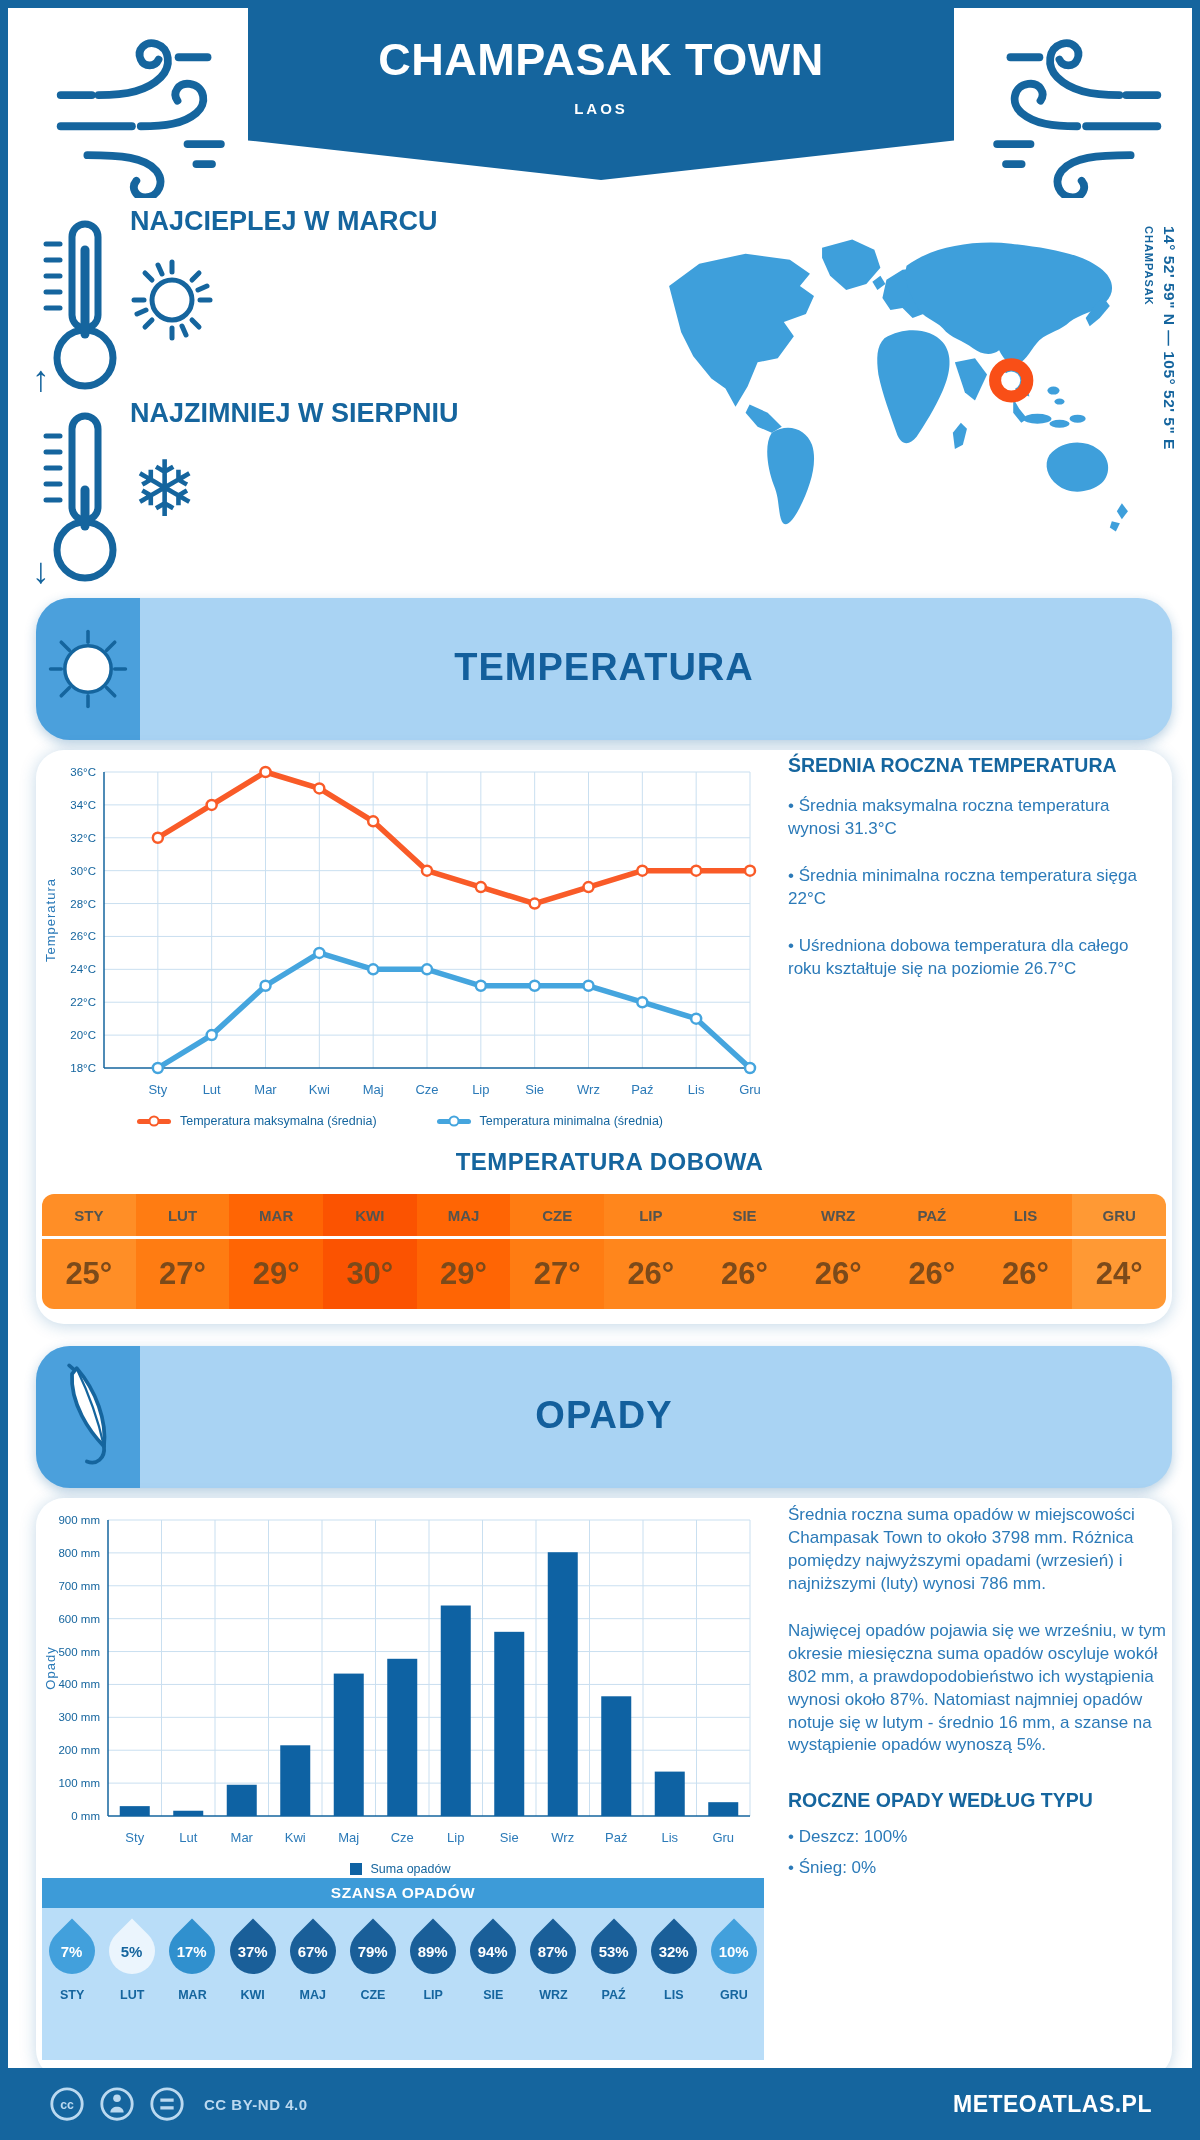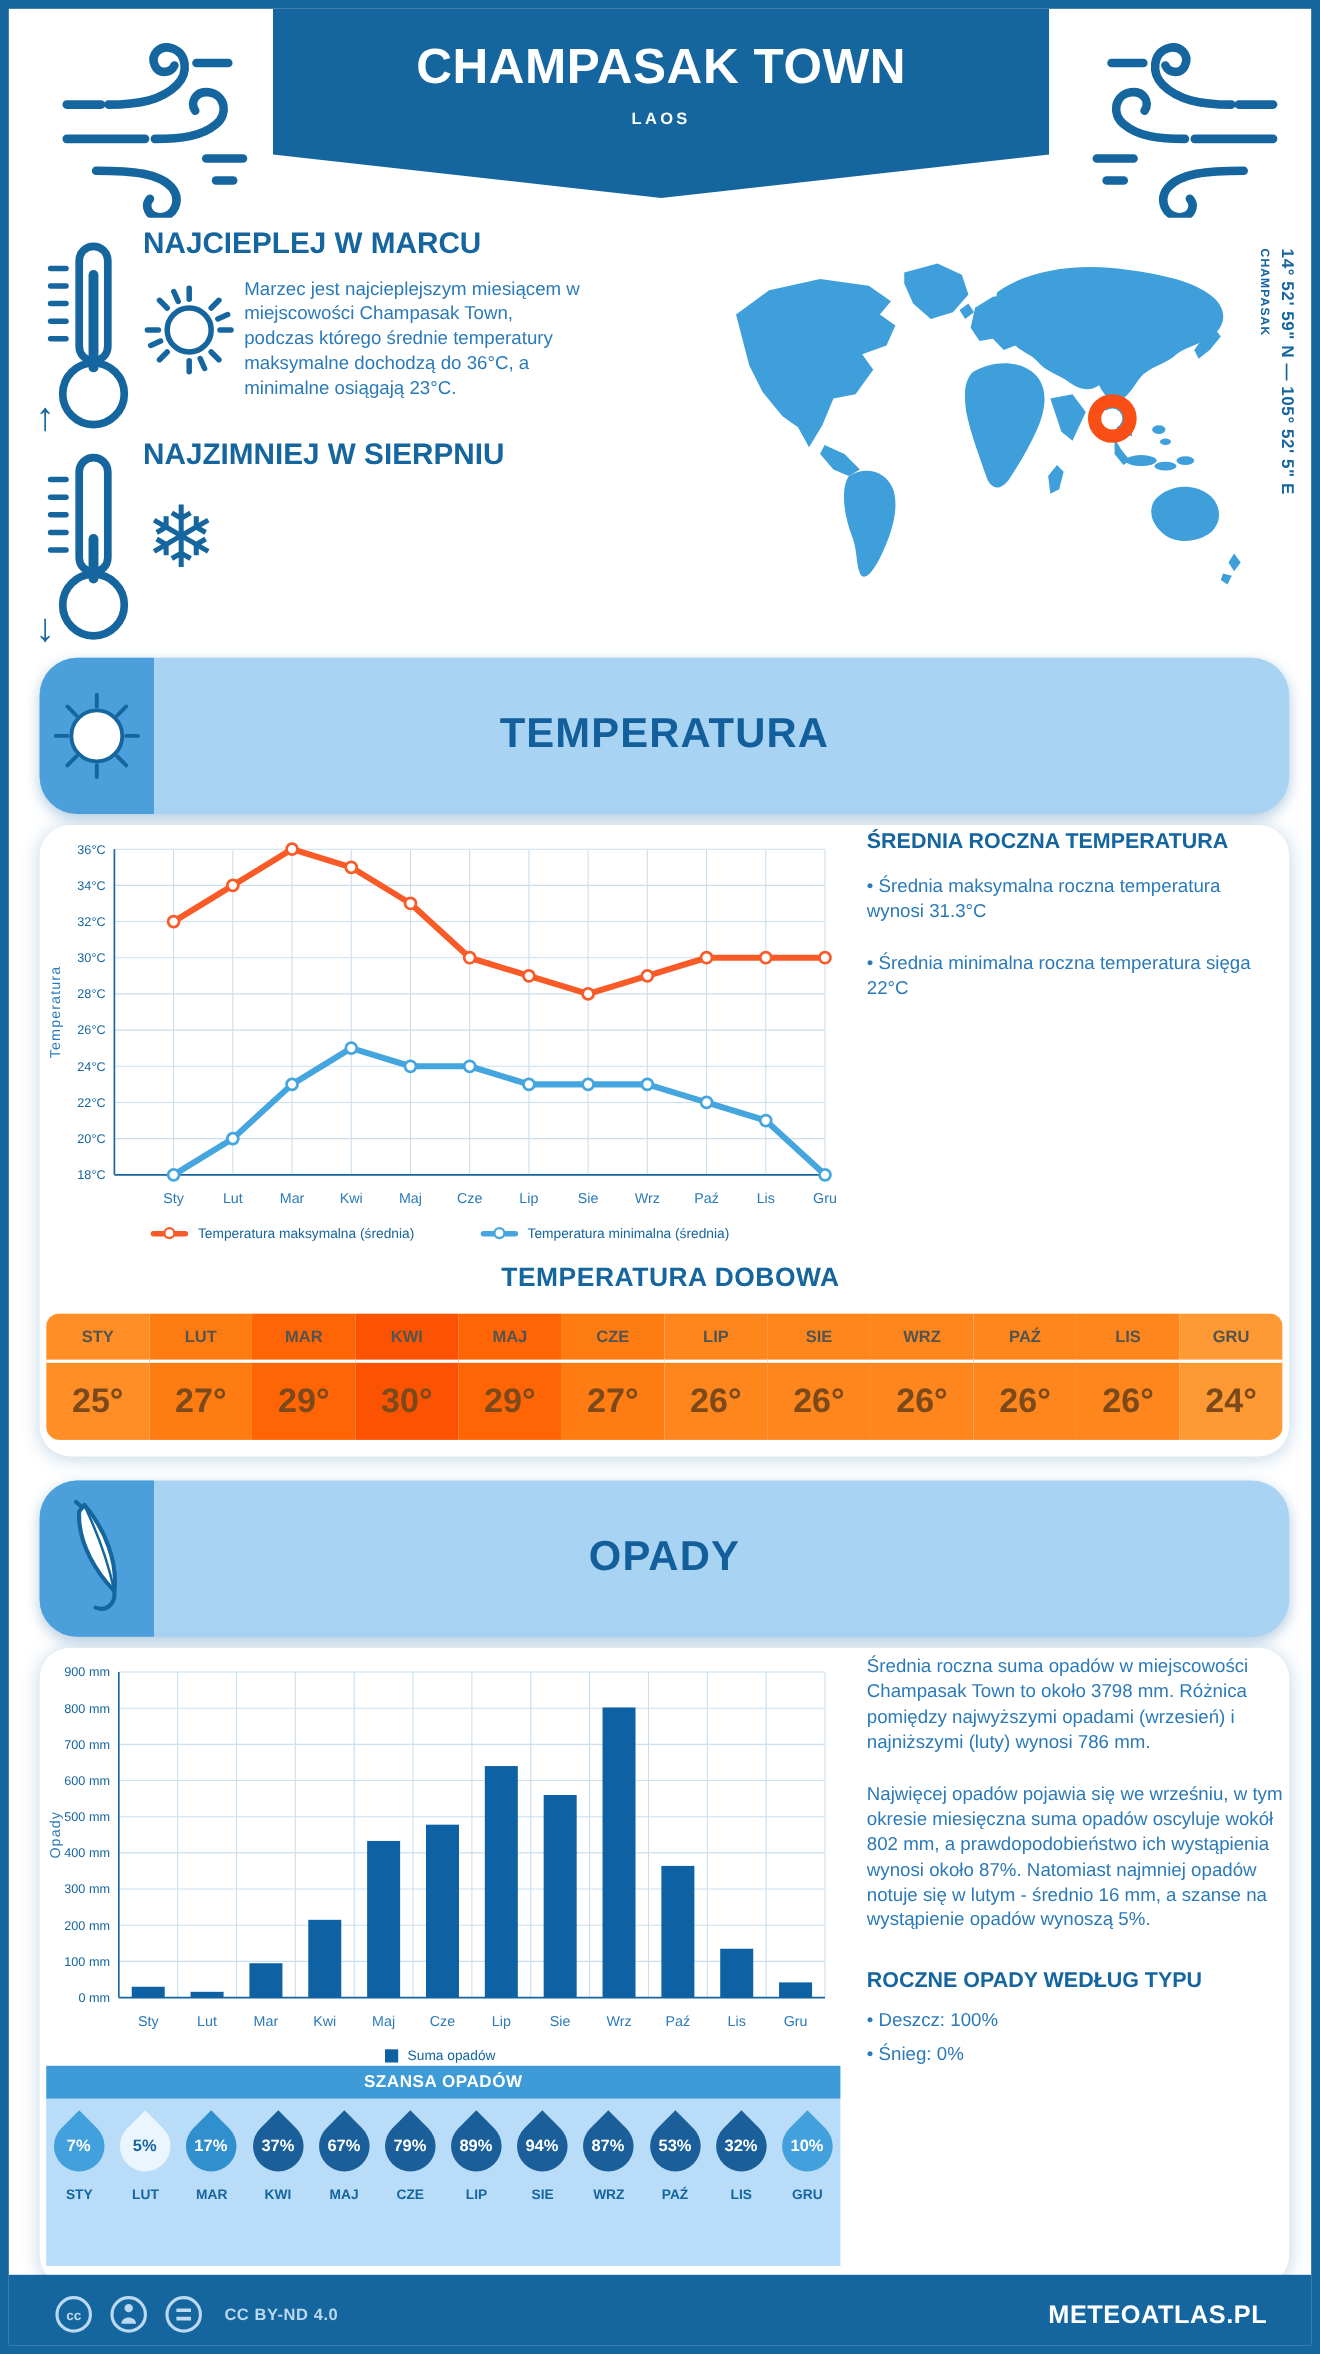--- a/index.html
+++ b/index.html
@@ -143,21 +143,20 @@
       <line x1="19" y1="19" x2="26" y2="26"></line>
         <line x1="66" y1="66" x2="73" y2="73"></line>
       <line x1="19" y1="73" x2="26" y2="66"></line>
         <line x1="66" y1="26" x2="73" y2="19"></line>
       <line x1="32" y1="11" x2="36" y2="20"></line>
         <line x1="56" y1="72" x2="60" y2="81"></line>
       <line x1="11" y1="60" x2="20" y2="56"></line>
         <line x1="72" y1="36" x2="81" y2="32"></line>
     </g>
   </svg>
-  <p class="intro-text warm">Marzec jest najcieplejszym miesiącem w miejscowości Champasak Town, podczas którego średnie temperatury maksymalne dochodzą do 36°C, a minimalne osiągają 23°C.</p>
 
   <div class="thermo cold">
     <svg viewBox="0 0 96 190" fill="none" stroke="#15659E" stroke-linecap="round">
       <g stroke-width="5">
           <path d="M10,28 h14"></path>
           <path d="M10,44 h14"></path>
           <path d="M10,60 h14"></path>
           <path d="M10,76 h14"></path>
           <path d="M10,92 h14"></path>
         </g>
@@ -308,20 +307,21 @@
             <span class="lg-dot" style="border-color: rgb(69, 165, 222);"></span>
           </span>
           <span>Temperatura minimalna (średnia)</span>
         </div>
       </div>
     <div class="aside-col">
       <h3 class="aside-heading">ŚREDNIA ROCZNA TEMPERATURA</h3>
       <div>
           <div class="aside-bullet">• Średnia maksymalna roczna temperatura wynosi 31.3°C</div>
           <div class="aside-bullet">• Średnia minimalna roczna temperatura sięga 22°C</div>
+          <div class="aside-bullet">• Uśredniona dobowa temperatura dla całego roku kształtuje się na poziomie 26.7°C</div>
         </div>
     </div>
     <div class="daily-heading">TEMPERATURA DOBOWA</div>
     <div class="month-table">
         <div class="mt-head" style="background: rgb(255, 142, 38);">STY</div>
         <div class="mt-head" style="background: rgb(255, 124, 18);">LUT</div>
         <div class="mt-head" style="background: rgb(255, 101, 4);">MAR</div>
         <div class="mt-head" style="background: rgb(251, 83, 1);">KWI</div>
         <div class="mt-head" style="background: rgb(255, 101, 4);">MAJ</div>
         <div class="mt-head" style="background: rgb(255, 124, 18);">CZE</div>

